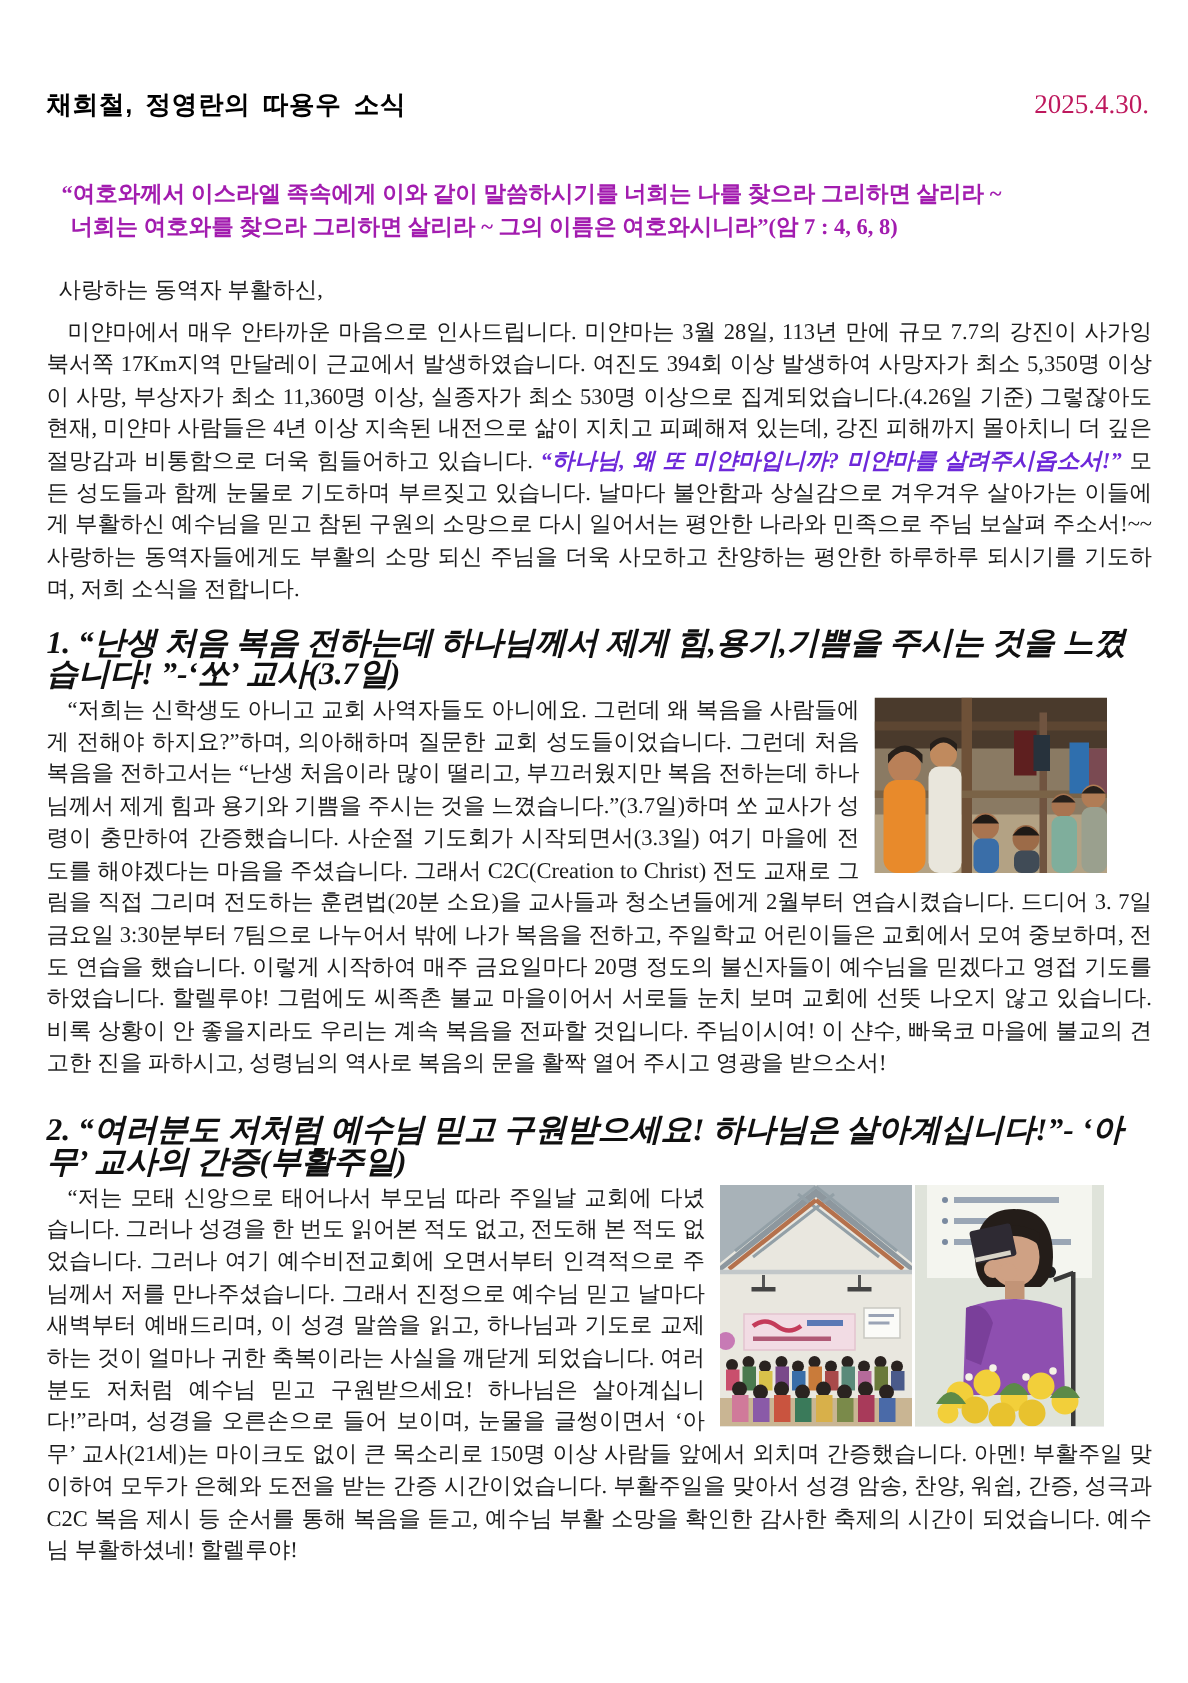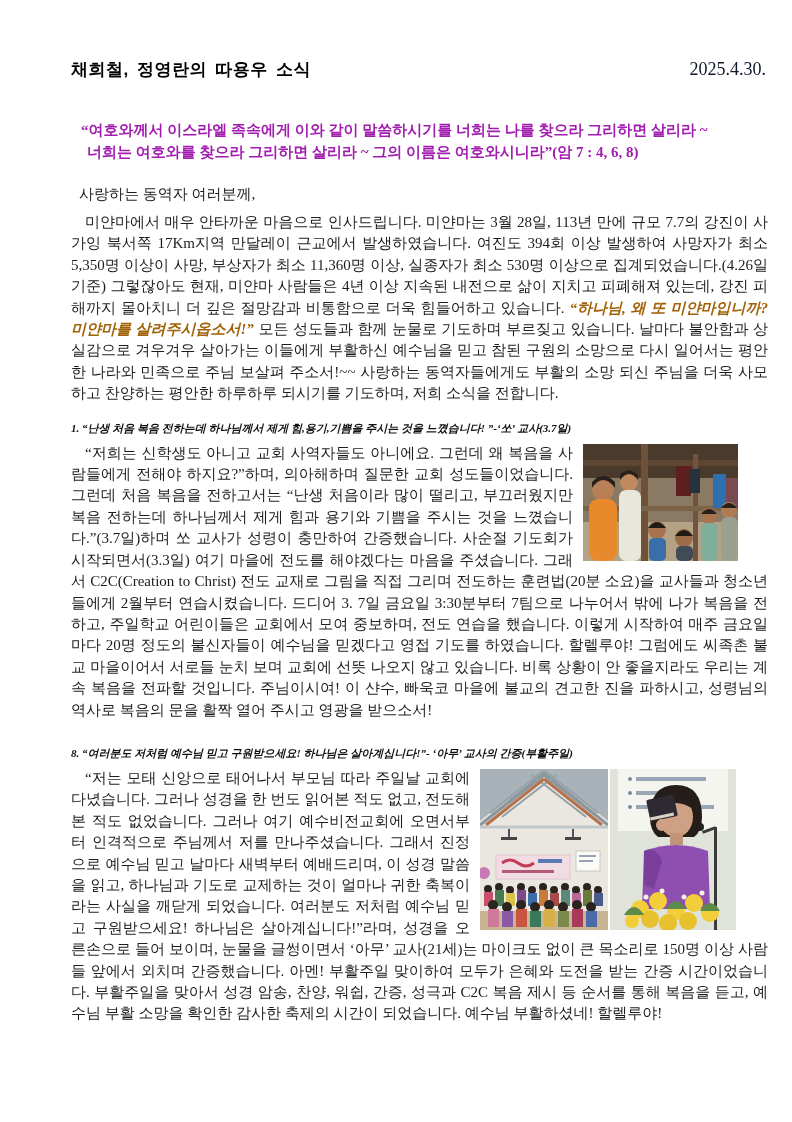--- a/index.html
+++ b/index.html
@@ -6,38 +6,37 @@
   html, body { background: #ffffff; }
   .page {
     position: relative;
     width: 792px;
     height: 1122px;
     margin: 0 auto;
     background: #ffffff;
     overflow: hidden;
     font-family: "Liberation Serif", "DejaVu Serif", serif;
     color: #1c1c1c;
-    padding-left: 40px;
   }
   .content { padding: 58px 24px 0 31px; }
 
   
   .header-row { display: flex; justify-content: space-between; align-items: baseline; }
   .doc-title {
     font-family: "Liberation Sans", "DejaVu Sans", sans-serif;
     font-weight: 900;
     font-size: 17px;
     letter-spacing: 0.5px;
     word-spacing: 3px;
     color: #000000;
   }
   .doc-date {
     font-family: "Liberation Serif", "DejaVu Serif", serif;
     font-size: 18px;
-    color: #0f172a;
+    color: #be185d;
     padding-right: 2px;
   }
 
   
   .scripture {
     margin-top: 38px;
     font-weight: bold;
     font-size: 15px;
     line-height: 22px;
     color: #a21caf;
@@ -55,27 +54,27 @@
 
   
   .para {
     font-size: 15px;
     line-height: 21.4px;
     text-align: justify;
     text-indent: 14px;
     color: #1c1c1c;
   }
   .intro { margin-top: 7px; }
-  .em-bold-italic { font-weight: bold; font-style: italic; color: #a16207; }
+  .em-bold-italic { font-weight: bold; font-style: italic; color: #6d28d9; }
 
   .section-heading {
     margin-top: 13px;
     font-weight: bold;
     font-style: italic;
-    font-size: 11px;
+    font-size: 21px;
     line-height: 21px;
     color: #101010;
   }
   .section-body { margin-top: 4px; }
   .section2-heading { margin-top: 22px; }
 
   
   .photo-float-1 {
     float: right;
     width: 155px;
@@ -102,21 +101,21 @@
     <div class="header-row">
       <div class="doc-title">채희철, 정영란의 따용우 소식</div>
       <div class="doc-date">2025.4.30.</div>
     </div>
 
     <div class="scripture">
       <div class="line1">“여호와께서 이스라엘 족속에게 이와 같이 말씀하시기를 너희는 나를 찾으라 그리하면 살리라 ~</div>
       <div class="line2">너희는 여호와를 찾으라 그리하면 살리라 ~ 그의 이름은 여호와시니라”(암 7 : 4, 6, 8)</div>
     </div>
 
-    <div class="greeting">사랑하는 동역자 여러분께,</div>
+    <div class="greeting">사랑하는 동역자 부활하신,</div>
 
     <p class="para intro"><span>미얀마에서 매우 안타까운 마음으로 인사드립니다. 미얀마는 3월 28일, 113년 만에 규모 7.7의 강진이 사가잉 북서쪽 17Km지역 만달레이 근교에서 발생하였습니다. 여진도 394회 이상 발생하여 사망자가 최소 5,350명 이상이 사망, 부상자가 최소 11,360명 이상, 실종자가 최소 530명 이상으로 집계되었습니다.(4.26일 기준) 그렇잖아도 현재, 미얀마 사람들은 4년 이상 지속된 내전으로 삶이 지치고 피폐해져 있는데, 강진 피해까지 몰아치니 더 깊은 절망감과 비통함으로 더욱 힘들어하고 있습니다. </span><span class="em-bold-italic">“하나님, 왜 또 미얀마입니까? 미얀마를 살려주시옵소서!”</span><span> 모든 성도들과 함께 눈물로 기도하며 부르짖고 있습니다. 날마다 불안함과 상실감으로 겨우겨우 살아가는 이들에게 부활하신 예수님을 믿고 참된 구원의 소망으로 다시 일어서는 평안한 나라와 민족으로 주님 보살펴 주소서!~~ 사랑하는 동역자들에게도 부활의 소망 되신 주님을 더욱 사모하고 찬양하는 평안한 하루하루 되시기를 기도하며, 저희 소식을 전합니다.</span></p>
 
     <div class="section-heading">1. “난생 처음 복음 전하는데 하나님께서 제게 힘,용기,기쁨을 주시는 것을 느꼈습니다! ”-‘쏘’ 교사(3.7일)</div>
     <p class="para section-body">
       <span class="photo-float-1 photo-frame">
         <svg width="155" height="117" viewBox="0 0 155 117" xmlns="http://www.w3.org/2000/svg">
           <rect x="0" y="0" width="155" height="117" fill="#8a7a63"></rect>
           <rect x="0" y="0" width="155" height="34" fill="#4a3a2c"></rect>
           <rect x="0" y="16" width="155" height="6" fill="#5d4632"></rect>
@@ -147,21 +146,21 @@
           <circle cx="126" cy="72" r="8" fill="#a87450"></circle>
           <path d="M118 70 Q126 60 134 70 Z" fill="#27201b"></path>
           <rect x="118" y="79" width="17" height="38" rx="6" fill="#7fae9c"></rect>
           <circle cx="146" cy="66" r="8" fill="#b07c55"></circle>
           <path d="M138 64 Q146 54 154 64 Z" fill="#27201b"></path>
           <rect x="138" y="73" width="17" height="44" rx="6" fill="#9aa08e"></rect>
         </svg>
       </span><span>“저희는 신학생도 아니고 교회 사역자들도 아니에요. 그런데 왜 복음을 사람들에게 전해야 하지요?”하며, 의아해하며 질문한 교회 성도들이었습니다. 그런데 처음 복음을 전하고서는 “난생 처음이라 많이 떨리고, 부끄러웠지만 복음 전하는데 하나님께서 제게 힘과 용기와 기쁨을 주시는 것을 느꼈습니다.”(3.7일)하며 쏘 교사가 성령이 충만하여 간증했습니다. 사순절 기도회가 시작되면서(3.3일) 여기 마을에 전도를 해야겠다는 마음을 주셨습니다. 그래서 C2C(Creation to Christ) 전도 교재로 그림을 직접 그리며 전도하는 훈련법(20분 소요)을 교사들과 청소년들에게 2월부터 연습시켰습니다. 드디어 3. 7일 금요일 3:30분부터 7팀으로 나누어서 밖에 나가 복음을 전하고, 주일학교 어린이들은 교회에서 모여 중보하며, 전도 연습을 했습니다. 이렇게 시작하여 매주 금요일마다 20명 정도의 불신자들이 예수님을 믿겠다고 영접 기도를 하였습니다. 할렐루야! 그럼에도 씨족촌 불교 마을이어서 서로들 눈치 보며 교회에 선뜻 나오지 않고 있습니다. 비록 상황이 안 좋을지라도 우리는 계속 복음을 전파할 것입니다. 주님이시여! 이 샨수, 빠욱코 마을에 불교의 견고한 진을 파하시고, 성령님의 역사로 복음의 문을 활짝 열어 주시고 영광을 받으소서!</span>
     </p>
 
-    <div class="section-heading section2-heading">8. “여러분도 저처럼 예수님 믿고 구원받으세요! 하나님은 살아계십니다!”- ‘아무’ 교사의 간증(부활주일)</div>
+    <div class="section-heading section2-heading">2. “여러분도 저처럼 예수님 믿고 구원받으세요! 하나님은 살아계십니다!”- ‘아무’ 교사의 간증(부활주일)</div>
     <p class="para section-body">
       <span class="photo-float-2">
         <span class="photo-frame">
           <svg width="128" height="161" viewBox="0 0 128 161" xmlns="http://www.w3.org/2000/svg">
             <rect x="0" y="0" width="128" height="161" fill="#e9e7df"></rect>
 
             <polygon points="0,52 64,0 128,52 128,0 0,0" fill="#a8b2b8"></polygon>
             <polygon points="0,54 64,2 128,54 128,58 64,8 0,58" fill="#8d979e"></polygon>
             <line x1="10" y1="44" x2="64" y2="1" stroke="#93a0a7" stroke-width="2"></line>
             <line x1="22" y1="48" x2="76" y2="6" stroke="#93a0a7" stroke-width="2"></line>

